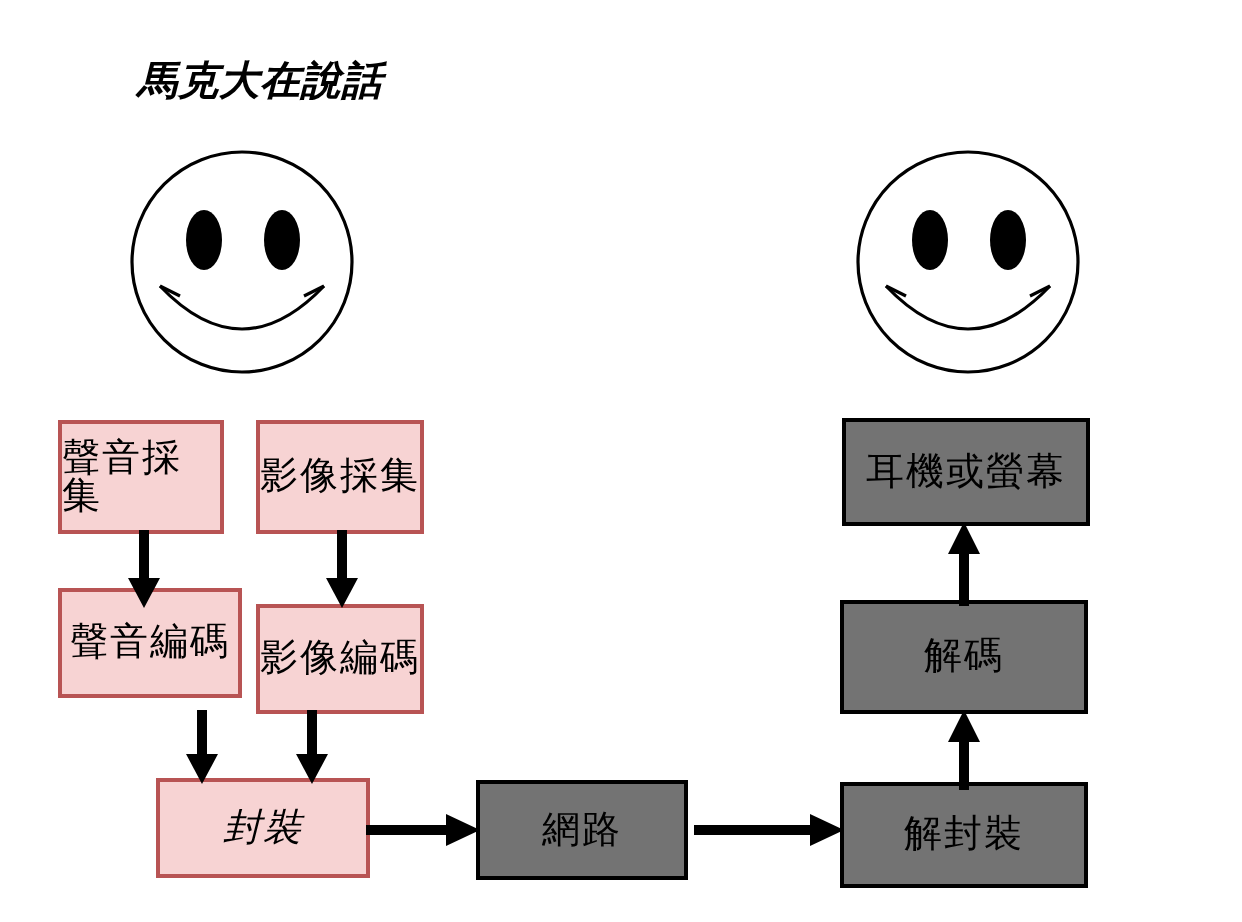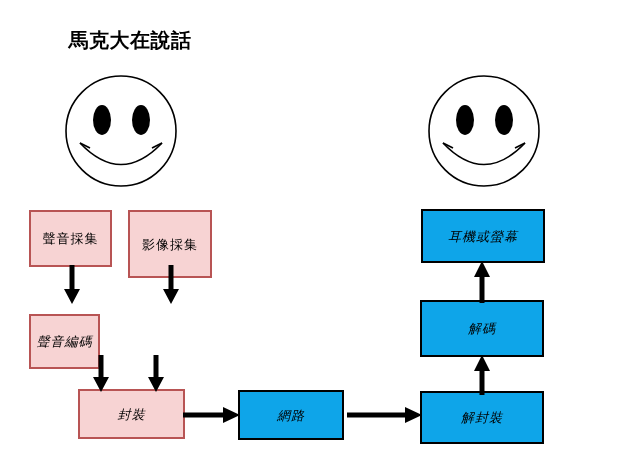--- a/index.html
+++ b/index.html
@@ -24,47 +24,47 @@
     line-height: 25px;
     color: #000000;
     text-align: center;
     white-space: pre-line;
     letter-spacing: 0.5px;
   }
   #title-left {
     left: 10px;
     top: 28px;
     width: 240px;
+    font-style: italic;
   }
   #title-right {
     left: 355px;
     top: 14px;
     width: 250px;
   }
   .face {
     position: absolute;
   }
   .node {
     position: absolute;
     box-sizing: border-box;
     display: flex;
     align-items: center;
     justify-content: center;
-    font-size: 13px;
+    font-size: 19px;
     color: #000000;
     letter-spacing: 1px;
   }
   .node.pink {
     background: #f7d3d3;
     border: 2px solid #b85454;
   }
   .node.plain {
-    background: #0ea5e9;
+    background: #737373;
     border: 2.5px solid #000000;
-    font-style: italic;
   }
   .arrow {
     position: absolute;
   }
   .node-label {
     display: block;
     line-height: 1;
   }
 </style>
 </head>
@@ -91,28 +91,31 @@
     <ellipse cx="78" cy="47" rx="9" ry="15" fill="#000000"></ellipse>
     <path d="M 17 70 Q 58 113 99 70" fill="none" stroke="#000000" stroke-width="1.6"></path>
     <path d="M 17 70 L 27 75" fill="none" stroke="#000000" stroke-width="1.6"></path>
     <path d="M 99 70 L 89 75" fill="none" stroke="#000000" stroke-width="1.6"></path>
   </svg>
 
   <div class="node pink" style="left:29px; top:210px; width:83px; height:57px;">
     <span class="node-label">聲音採集</span>
   </div>
 
-  <div class="node pink" style="left:128px; top:210px; width:84px; height:68px;font-family:Liberation Serif, serif;">
+  <div class="node pink" style="left:128px; top:210px; width:84px; height:57px;font-family:Liberation Serif, serif;">
     <span class="node-label">影像採集</span>
   </div>
 
-  <div class="node pink" style="left:29px; top:314px; width:71px; height:55px;font-style:italic;">
+  <div class="node pink" style="left:29px; top:294px; width:92px; height:55px;">
     <span class="node-label">聲音編碼</span>
   </div>
 
+  <div class="node pink" style="left:128px; top:302px; width:84px; height:55px;">
+    <span class="node-label">影像編碼</span>
+  </div>
 
   <div class="node pink" style="left:78px; top:389px; width:107px; height:50px;font-style:italic;">
     <span class="node-label">封裝</span>
   </div>
 
   <div class="node plain" style="left:238px; top:390px; width:106px; height:50px;">
     <span class="node-label">網路</span>
   </div>
 
   <div class="node plain" style="left:420px; top:391px; width:124px; height:53px;justify-content:center;">

